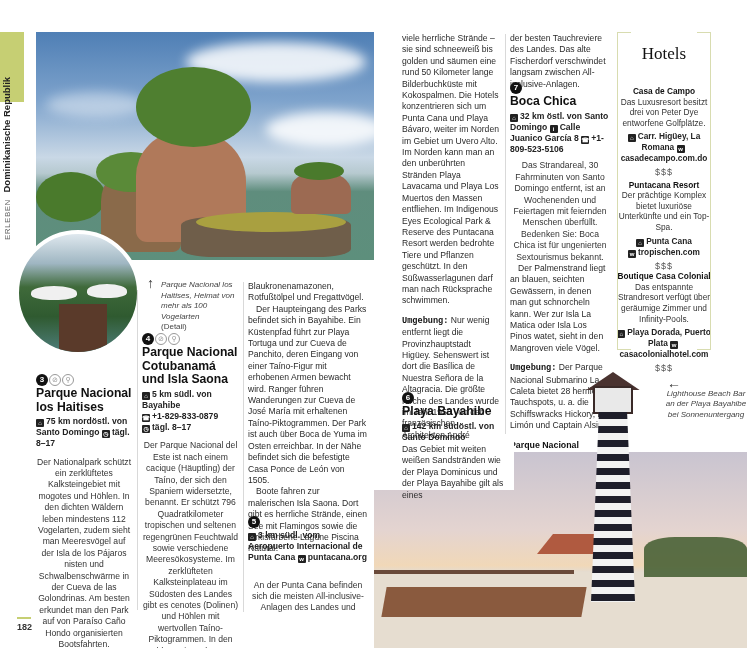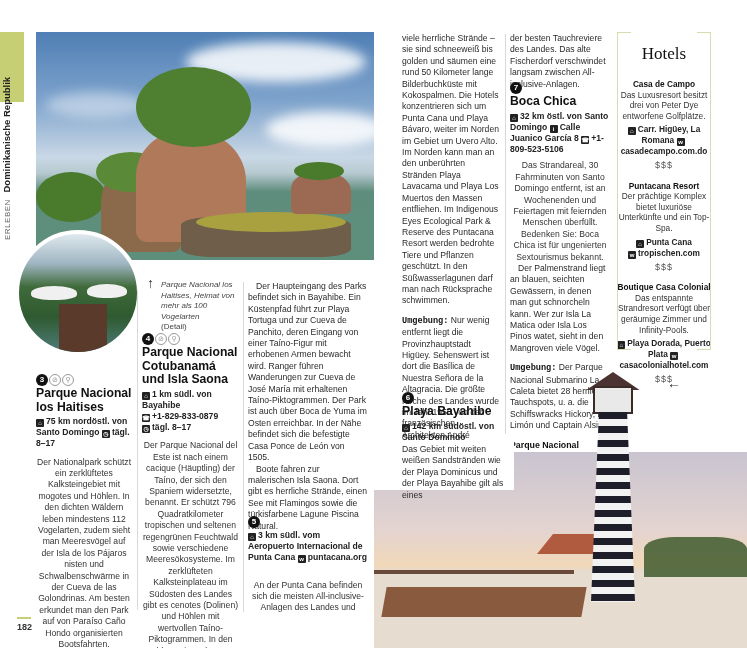--- a/index.html
+++ b/index.html
@@ -33,21 +33,21 @@
   .body-text { margin-top: 7px; color: #333; text-align: center; }
   .bold { font-weight: bold; color: #111; font-family: Liberation Mono, monospace; }
   .sub-title { font-weight: bold; color: #111; font-size: 8.8px; margin-top: 8px; }
 
   .caption { position: absolute; font-style: italic; font-size: 8px; line-height: 10.5px; color: #444; }
   .arrow { font-style: normal; font-size: 14px; color: #333; position: absolute; }
 
   .hotels-box { position: absolute; left: 617px; top: 32px; width: 94px; height: 318px; text-align: center; }
   .hb-corner { position: absolute; border-color: #d8dcb0; border-style: solid; }
   .hotels-title { font-family: "Liberation Serif", serif; font-size: 17px; color: #111; margin-top: 12px; }
-  .hotel { margin-top: 15px; font-size: 8.3px; line-height: 10.6px; color: #333; }
+  .hotel { margin-top: 22px; font-size: 8.3px; line-height: 10.6px; color: #333; }
   .hotel-name { font-weight: bold; color: #111; }
   .hotel-info { font-weight: bold; color: #222; margin-top: 3px; }
   .price { color: #555; letter-spacing: 1px; margin-top: 3px; font-size: 9px; }
 
   .photo-lighthouse { position: absolute; left: 374px; top: 452px; width: 373px; height: 196px; overflow: hidden;
     background: linear-gradient(180deg, #c9c4d0 0%, #e4d4d0 40%, #f1d8b8 58%, #d9dfe6 64%, #c6d0d8 72%, #e7dccf 78%, #eee4d6 100%); }
   .lh-cover { position: absolute; left: 374px; top: 440px; width: 140px; height: 50px; background: #fff; }
   .lighthouse { position: absolute; left: 583px; top: 372px; width: 60px; height: 230px; }
   .lh-tower { position: absolute; left: 8px; top: 40px; width: 44px; height: 190px;
     background: repeating-linear-gradient(180deg, #1e1e2a 0px, #1e1e2a 7px, #f2f2f2 7px, #f2f2f2 14px);
@@ -109,30 +109,31 @@
   
   
 </div>
 
 <div class="divider" style="left:137px;top:290px;height:320px;"></div>
 
 <div class="col" style="left:142px;top:333px;width:97px;">
   <span class="num">4</span><span class="oicon">⊘</span><span class="oicon">⚲</span>
   <div class="h3">Parque Nacional Cotubanamá und Isla Saona</div>
   <div class="info">
-    <div><span class="ic">⌂</span><span>1 km südl. von Bayahibe</span></div>
+    <div><span class="ic">⌂</span><span>5 km südl. von Bayahibe</span></div>
     <div><span class="ic">☎</span><span>+1-829-833-0879</span></div>
     <div><span class="ic">◷</span><span>tägl. 8–17</span></div>
   </div>
   <div class="body-text">Der Parque Nacional del Este ist nach einem cacique (Häuptling) der Taíno, der sich den Spaniern widersetzte, benannt. Er schützt 796 Quadratkilometer tropischen und seltenen regengrünen Feuchtwald sowie verschiedene Meeresökosysteme. Im zerklüfteten Kalksteinplateau im Südosten des Landes gibt es cenotes (Dolinen) und Höhlen mit wertvollen Taíno-Piktogrammen. In den Wäldern wimmelt es von Wildtieren: Nashornleguane, bedrohte Schlitzrüssler (Spitzmäuse mit langen, rüsselartigen Nasen), Baumratten sowie 122 Vogelarten, darunter</div>
 </div>
 
 <div class="divider" style="left:243px;top:282px;height:330px;"></div>
 
 <div class="col" style="left:248px;top:281px;width:120px;">
+  <div>Blaukronenamazonen, Rotfußtölpel und Fregattvögel.</div>
   <div style="text-indent:8px">Der Haupteingang des Parks befindet sich in Bayahibe. Ein Küstenpfad führt zur Playa Tortuga und zur Cueva de Panchito, deren Eingang von einer Taíno-Figur mit erhobenen Armen bewacht wird. Ranger führen Wanderungen zur Cueva de José María mit erhaltenen Taíno-Piktogrammen. Der Park ist auch über Boca de Yuma im Osten erreichbar. In der Nähe befindet sich die befestigte Casa Ponce de León von 1505.</div>
   <div style="text-indent:8px">Boote fahren zur malerischen Isla Saona. Dort gibt es herrliche Strände, einen See mit Flamingos sowie die türkisfarbene Lagune Piscina Natural.</div>
 </div>
 
 <div class="col" style="left:248px;top:516px;width:120px;">
   <span class="num">5</span>
   <div class="info">
     <span class="ic">⌂</span><span>3 km südl. vom Aeropuerto Internacional de Punta Cana</span>
     <span class="ic">w</span><span>puntacana.org</span>
   </div>
@@ -200,43 +201,44 @@
   <div class="hotel">
     <div class="hotel-name">Casa de Campo</div>
     <div>Das Luxusresort besitzt drei von Peter Dye entworfene Golfplätze.</div>
     <div class="hotel-info">
       <span class="ic">⌂</span><span>Carr. Higüey, La Romana</span>
       <span class="ic">w</span><span>casadecampo.com.do</span>
     </div>
     <div class="price">$$$</div>
   </div>
 
-  <div class="hotel" style="margin-top:10px">
+  <div class="hotel" style="margin-top:2px">
     <div class="hotel-name">Puntacana Resort</div>
     <div>Der prächtige Komplex bietet luxuriöse Unterkünfte und ein Top-Spa.</div>
     <div class="hotel-info">
       <span class="ic">⌂</span><span>Punta Cana</span><br>
       <span class="ic">w</span><span>tropischen.com</span>
     </div>
     <div class="price">$$$</div>
   </div>
 
-  <div class="hotel" style="margin-top:10px">
+  <div class="hotel" style="margin-top:0">
     <div class="hotel-name">Boutique Casa Colonial</div>
     <div>Das entspannte Strandresort verfügt über geräumige Zimmer und Infinity-Pools.</div>
     <div class="hotel-info">
       <span class="ic">⌂</span><span>Playa Dorada, Puerto Plata</span>
       <span class="ic">w</span><span>casacolonialhotel.com</span>
     </div>
     <div class="price">$$$</div>
   </div>
 </div>
 
 <div class="caption" style="left:665px;top:378px;width:82px;text-align:center;">
   <div class="arrow" style="position:static;text-align:left;padding-left:2px;">←</div>
+  <span>Lighthouse Beach Bar an der Playa Bayahibe bei Sonnenuntergang</span>
 </div>
 
 <div class="photo-lighthouse">
   <div style="position:absolute;left:0;top:120px;width:373px;height:76px;background:#e6ddd0;"></div>
   <div style="position:absolute;left:0;top:118px;width:200px;height:4px;background:#6a4a3a;"></div>
   <div style="position:absolute;left:10px;top:135px;width:200px;height:30px;background:#8a5a3e;transform:skewX(-10deg);"></div>
   <div style="position:absolute;left:155px;top:82px;width:80px;height:20px;background:#b05a40;clip-path:polygon(10% 100%,30% 0,100% 0,100% 100%);"></div>
   <div style="position:absolute;left:270px;top:85px;width:103px;height:40px;background:#3f5a2e;opacity:0.85;border-radius:30% 30% 0 0;"></div>
 </div>
 <div class="lh-cover"></div>

